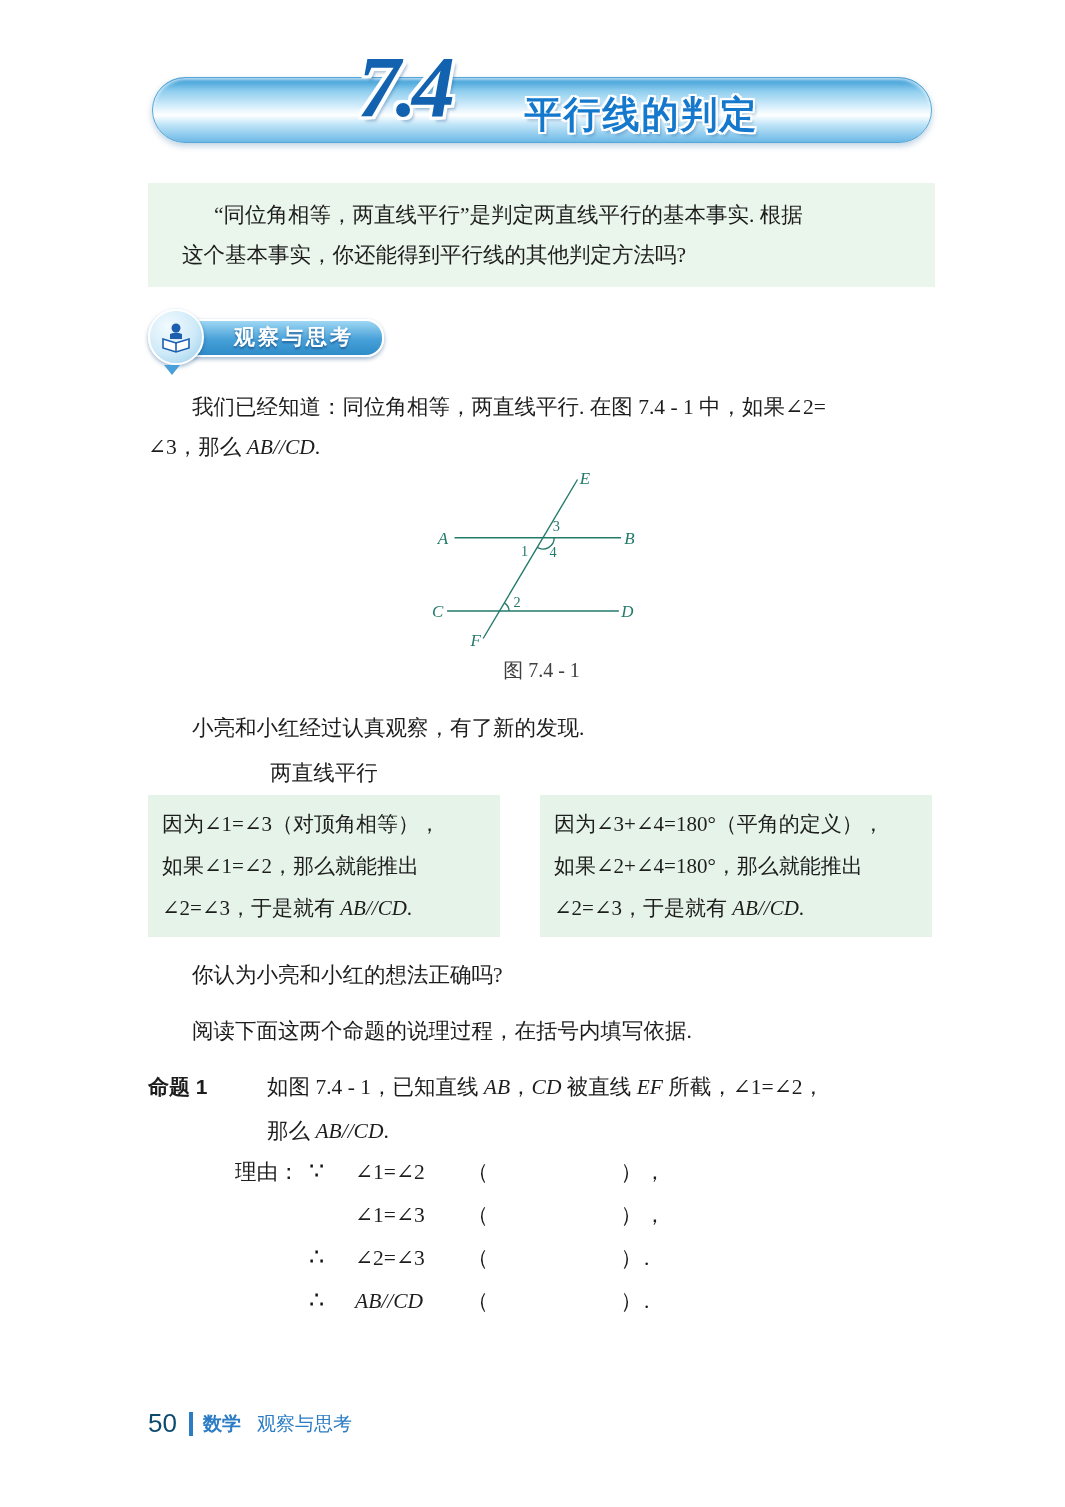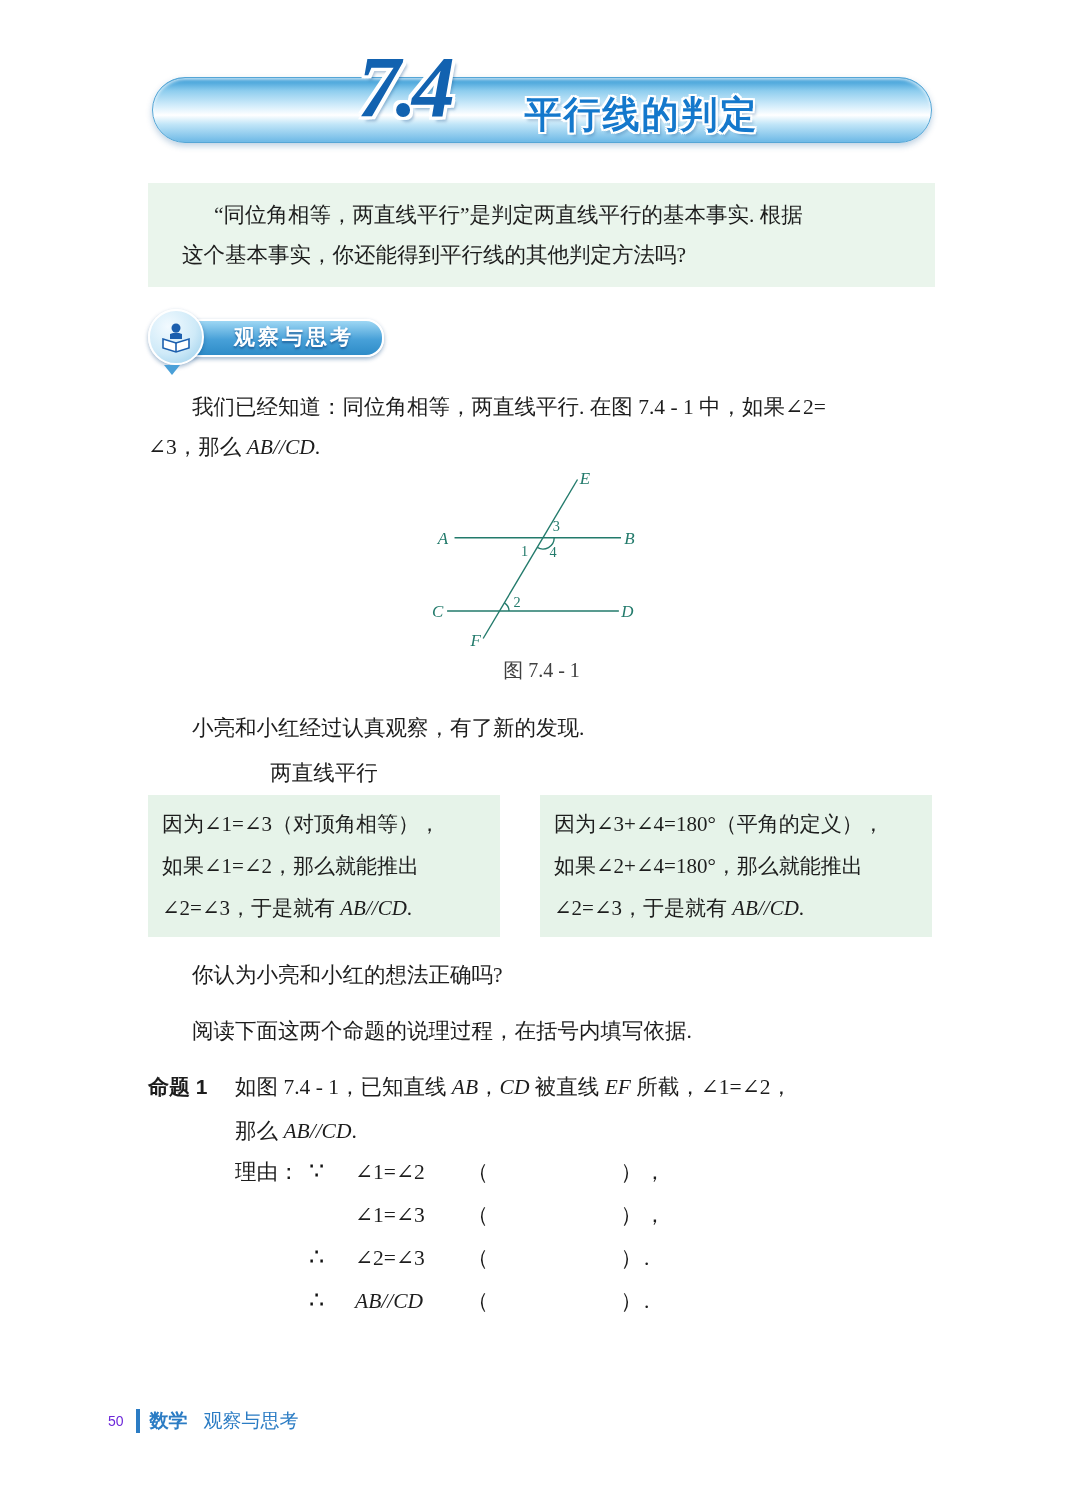--- a/index.html
+++ b/index.html
@@ -55,34 +55,34 @@
   .disc-box { background:#e6f3e9; padding:8px 14px; font-size:21px; line-height:42px; }
   .disc-box.left { width:324px; }
   .disc-box.right { width:364px; }
 
   .question { margin-top:18px; }
   .instruction { margin-top:16px; }
 
   
   .prop { margin-top:14px; display:flex; font-size:21.5px; line-height:44px; }
   .prop-label { width:87px; font-weight:bold; font-family:"Liberation Sans","DejaVu Sans",sans-serif; font-size:21px; }
-  .prop-body { flex:1; }
+  .prop-body { flex:1;margin-left:32px; }
 
   .steps { margin-top:4px; margin-left:87px; font-size:21.5px; }
   .step-row { display:flex; align-items:baseline; height:43px; }
   .step-reason { width:74px; }
   .step-symbol { width:46px; font-size:24px; color:#111; }
   .step-expr { width:112px; }
   .step-blank { display:inline-block; width:132px; }
   .step-tail { margin-left:2px; }
 
   
   .footer { position:absolute; left:108px; top:1408px; display:flex; align-items:center;
     font-family:"Liberation Sans","DejaVu Sans",sans-serif; }
-  .footer-page { font-size:14px; color:#6d28d9; }
+  .footer-page { font-size:26px; color:#0c4a6e;margin-left:40px; }
   .footer-bar { width:4px; height:24px; background:#2b7cc4; margin:0 10px 0 12px; }
   .footer-subject { font-size:19px; font-weight:bold; color:#2b7cc4; }
   .footer-volume { font-size:19px; color:#2b7cc4; margin-left:16px; }
 </style>
 </head>
 <body>
 
 <div class="page">
   <div class="content">
 

